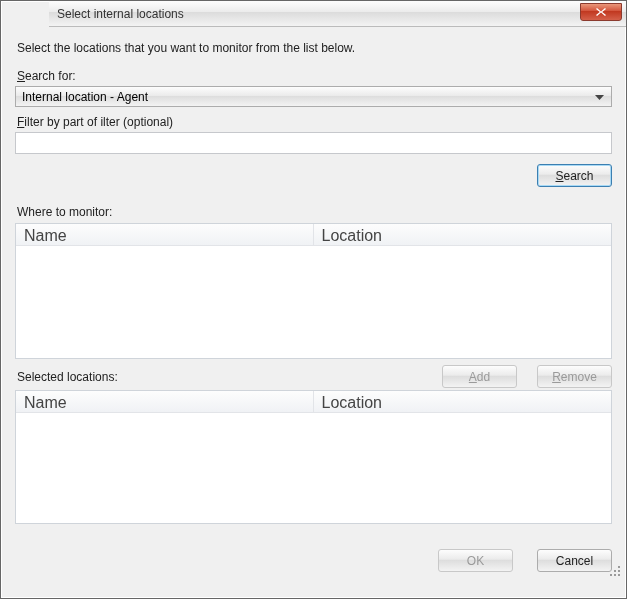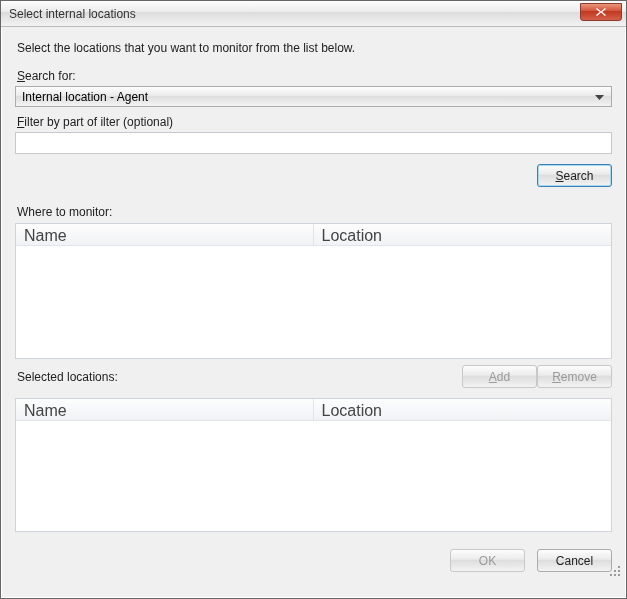--- a/index.html
+++ b/index.html
@@ -17,20 +17,21 @@
     display: flex; flex-direction: column;
     box-shadow: inset 0 0 0 1px #fff;
   }
   .titlebar {
     height: 26px;
     background: linear-gradient(to bottom, #fdfdfd 0%, #ebebeb 45%, #dcdcdc 46%, #f3f3f3 100%);
     border-bottom: 1px solid #bbb;
     display: flex; align-items: center;
     padding: 0 0 0 8px;
     position: relative;
+    margin-left: 48px;
   }
   .titlebar .title {
     color: #333; font-size: 12px;
   }
   .close-btn {
     position: absolute; right: 4px; top: 2px;
     width: 42px; height: 18px;
     border: 1px solid #8b3a2e;
     border-radius: 0 0 3px 3px;
     background: linear-gradient(to bottom, #e9967a 0%, #d2523a 45%, #c13820 46%, #d4604a 100%);
@@ -122,33 +123,33 @@
     font-size: 16px;
   }
   .lv-col.c1 { width: 50%; }
   .lv-col.c2 { flex: 1; border-right: none; }
   .lv-body { flex: 1; }
   #lv1 { height: 136px; }
   #lv1 .lv-body { height: 112px; }
   #lv2 { height: 134px; }
   #lv2 .lv-body { height: 110px; }
   .mid-buttons {
-    display: flex; justify-content: flex-end; gap: 0;
-    margin-top: 6px; margin-bottom: 10px;
+    display: flex; justify-content: flex-end; gap: 20px;
+    margin-top: 6px; margin-bottom: 2px;
   }
   .mid-buttons .section-label-inline {
     margin-right: auto;
     padding-top: 5px;
     padding-left: 2px;
     color: #222;
   }
   .footer {
     margin-top: auto;
     padding-top: 12px;
-    display: flex; justify-content: flex-end; gap: 12px;
+    display: flex; justify-content: flex-end; gap: 24px;
     align-items: center;
     position: relative;
   }
   .resize-grip {
     position: absolute;
     right: -10px; bottom: -6px;
     width: 14px; height: 14px;
   }
   .resize-grip svg { display:block; }
   .spacer8 { height: 8px; }

